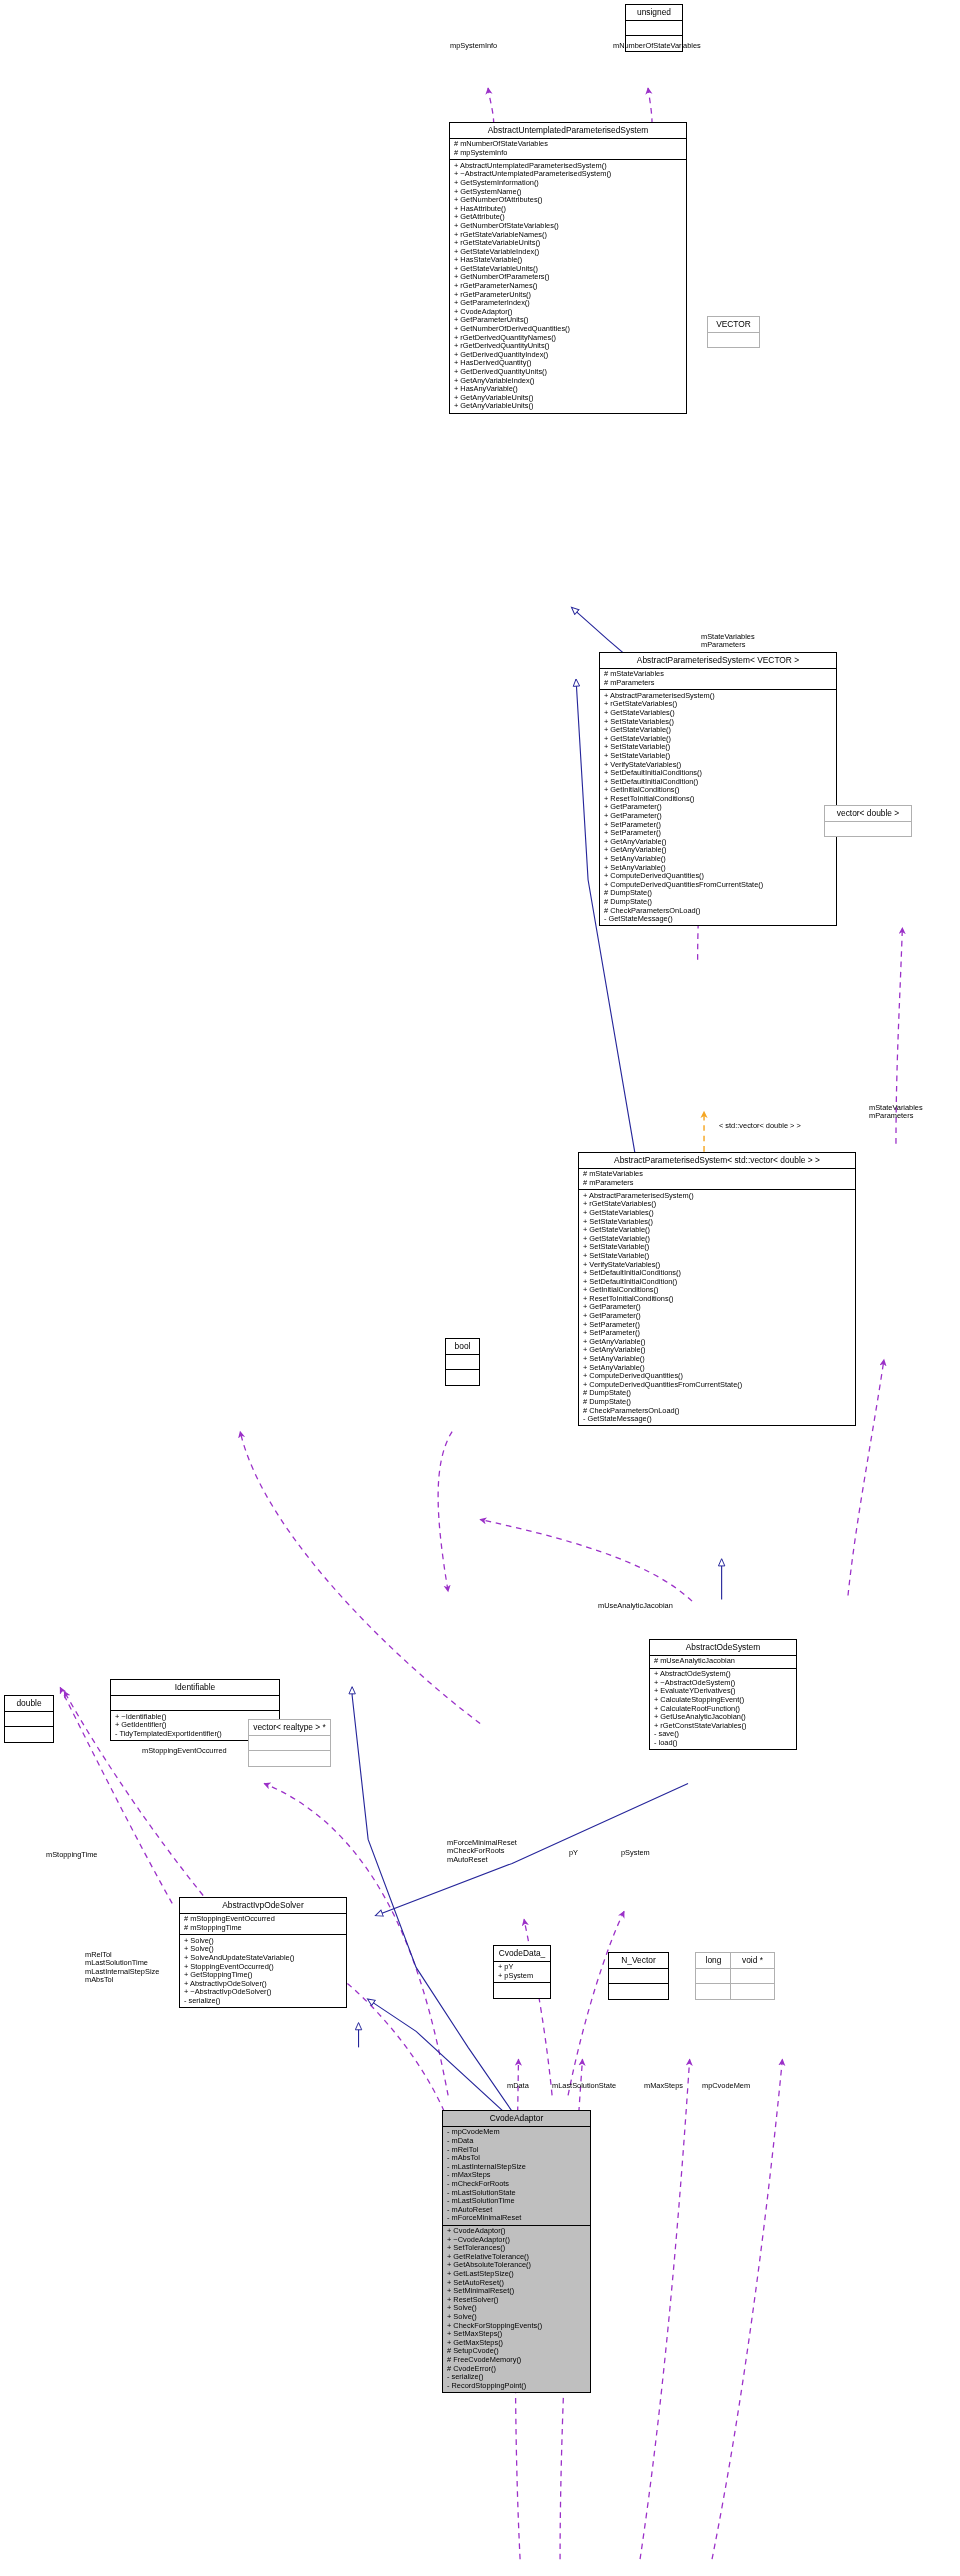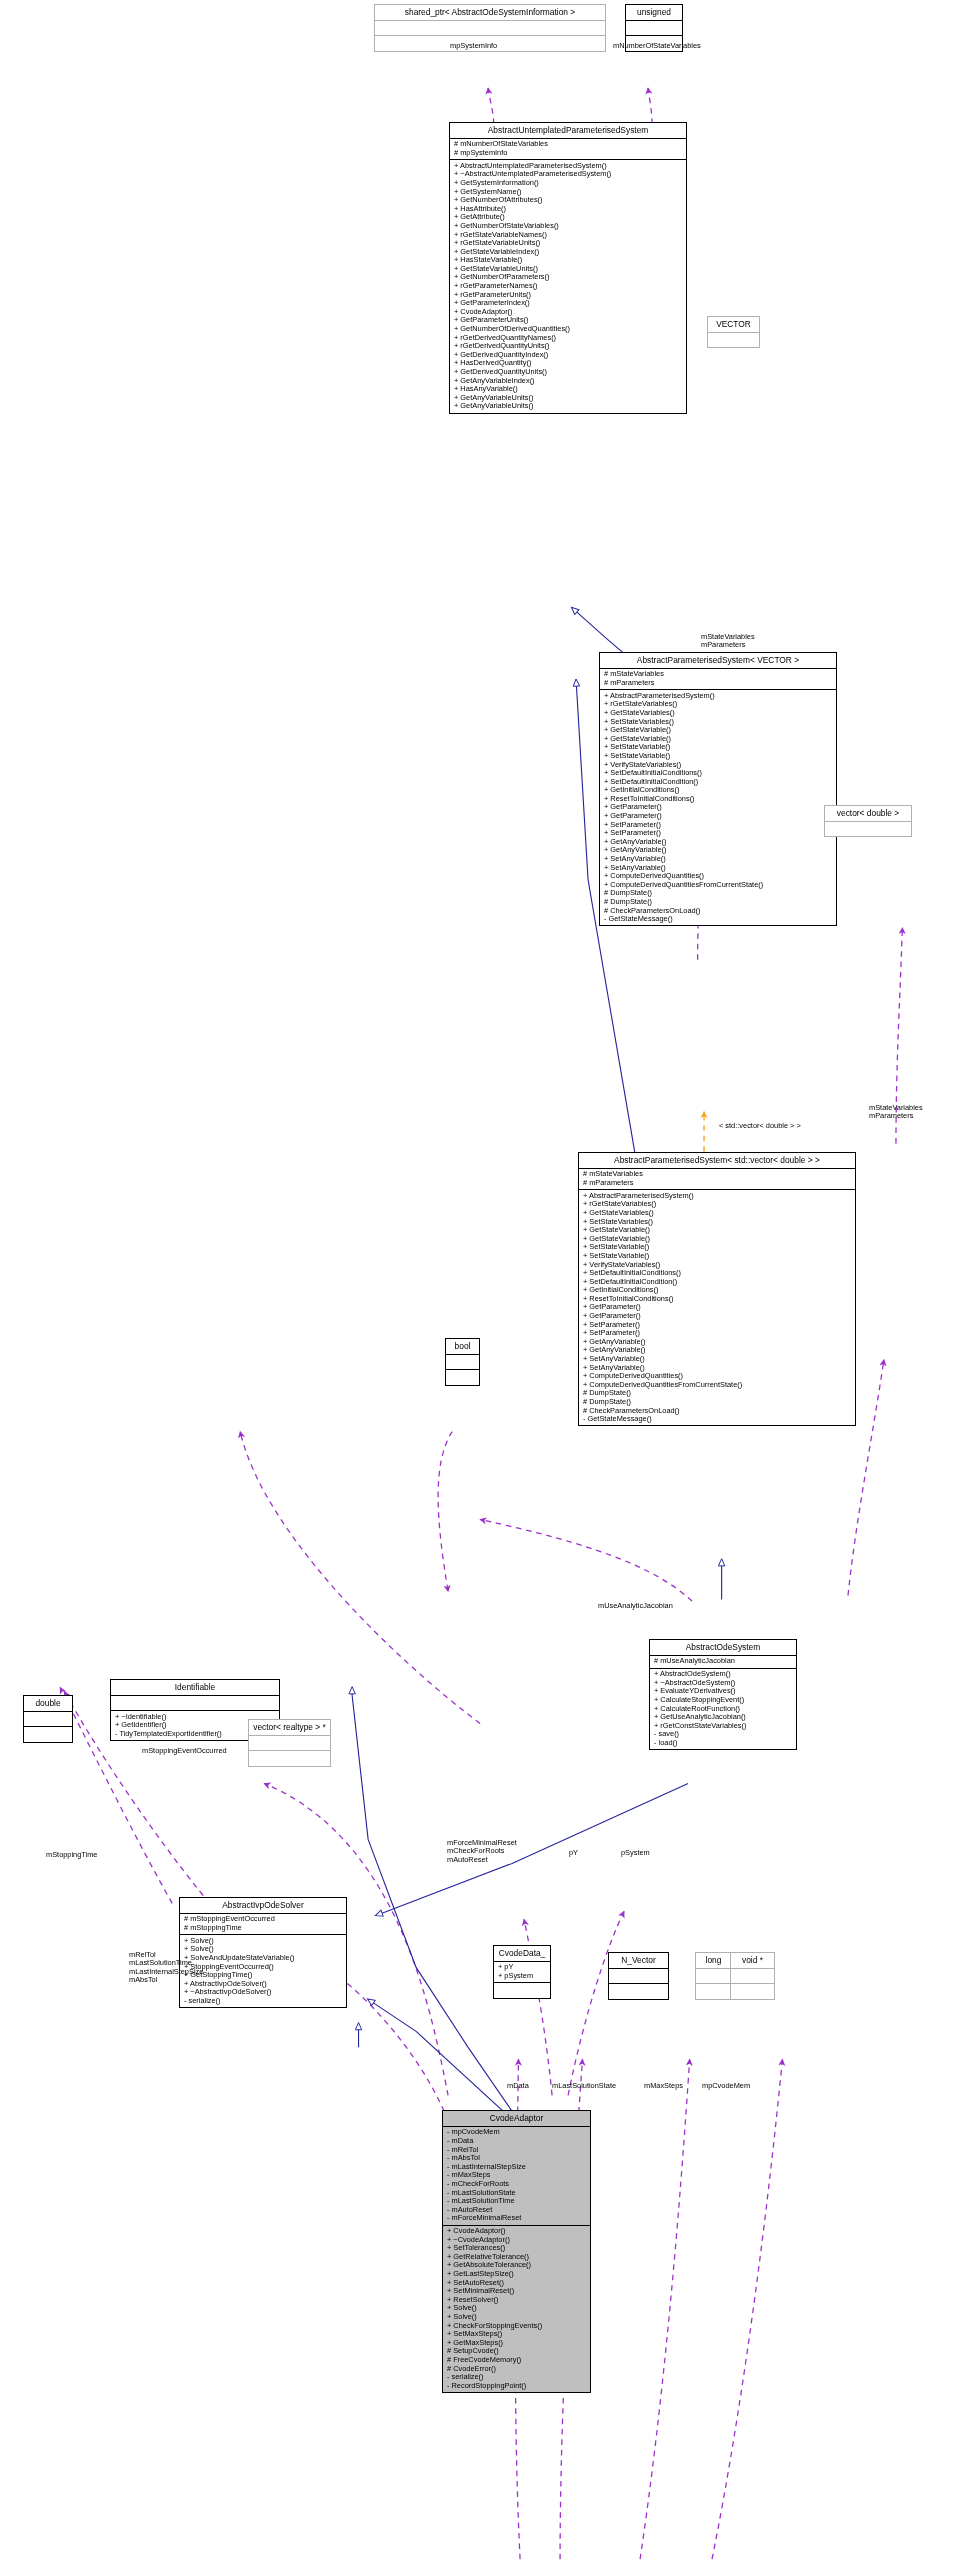--- a/index.html
+++ b/index.html
@@ -69,25 +69,20 @@
       <path d="M830,860 L760,800 L715,760" marker-end="url(#arrowOpen)"></path>
       <path d="M795,1450 L735,1100 L720,850" marker-end="url(#arrowOpen)"></path>
       <path d="M902,2000 L902,1950" marker-end="url(#arrowOpen)"></path>
       <path d="M640,2640 L585,2560 L520,2460 L460,2300 L440,2120 L440,2110" marker-end="url(#arrowOpen)"></path>
       <path d="M448,2560 L448,2530" marker-end="url(#arrowOpen)"></path>
       <path d="M640,2650 L520,2540 L460,2500" marker-end="url(#arrowOpen)"></path>
       <path d="M860,2230 L640,2330 L470,2395" marker-end="url(#arrowOpen)"></path>
     </g>
   </svg>
 
-  <div class="node grey" id="n-shared_ptr" style="left:374px;top:4px;width:232px;">
-    <div class="title">shared_ptr&lt; AbstractOdeSystemInformation &gt;</div>
-    <div class="sec empty"></div>
-    <div class="sec empty"></div>
-  </div>
 
   <div class="node" id="n-unsigned" style="left:625px;top:4px;width:58px;">
     <div class="title">unsigned</div>
     <div class="sec empty"></div>
     <div class="sec empty"></div>
   </div>
 
   <div class="node" id="n-aups" style="left:449px;top:122px;width:238px;">
     <div class="title">AbstractUntemplatedParameterisedSystem</div>
     <div class="sec">
@@ -228,21 +223,21 @@
         <div class="row">+ EvaluateYDerivatives()</div>
         <div class="row">+ CalculateStoppingEvent()</div>
         <div class="row">+ CalculateRootFunction()</div>
         <div class="row">+ GetUseAnalyticJacobian()</div>
         <div class="row">+ rGetConstStateVariables()</div>
         <div class="row">- save()</div>
         <div class="row">- load()</div>
       </div>
   </div>
 
-  <div class="node" id="n-double" style="left:4px;top:1695px;width:50px;margin-left:19px;">
+  <div class="node" id="n-double" style="left:4px;top:1695px;width:50px;">
     <div class="title">double</div>
     <div class="sec empty"></div>
     <div class="sec empty"></div>
   </div>
 
   <div class="node" id="n-identifiable" style="left:110px;top:1679px;width:170px;">
     <div class="title">Identifiable</div>
     <div class="sec empty"></div>
     <div class="sec">
         <div class="row">+ ~Identifiable()</div>
@@ -353,21 +348,21 @@
   <div class="edge-label multi" style="left:869px;top:1104px;text-align:left;">
     <div>mStateVariables</div>
     <div>mParameters</div>
   </div>
 
   <div class="edge-label" style="left:598px;top:1602px;">mUseAnalyticJacobian</div>
 
   <div class="edge-label" style="left:142px;top:1723px;margin-top:24px;">mStoppingEventOccurred</div>
   <div class="edge-label" style="left:46px;top:1851px;">mStoppingTime</div>
 
-  <div class="edge-label multi" style="left:85px;top:1951px;text-align:left;margin-left:44px;">
+  <div class="edge-label multi" style="left:85px;top:1951px;text-align:left;">
     <div>mRelTol</div>
     <div>mLastSolutionTime</div>
     <div>mLastInternalStepSize</div>
     <div>mAbsTol</div>
   </div>
 
   <div class="edge-label multi" style="left:447px;top:1839px;text-align:left;">
     <div>mForceMinimalReset</div>
     <div>mCheckForRoots</div>
     <div>mAutoReset</div>

